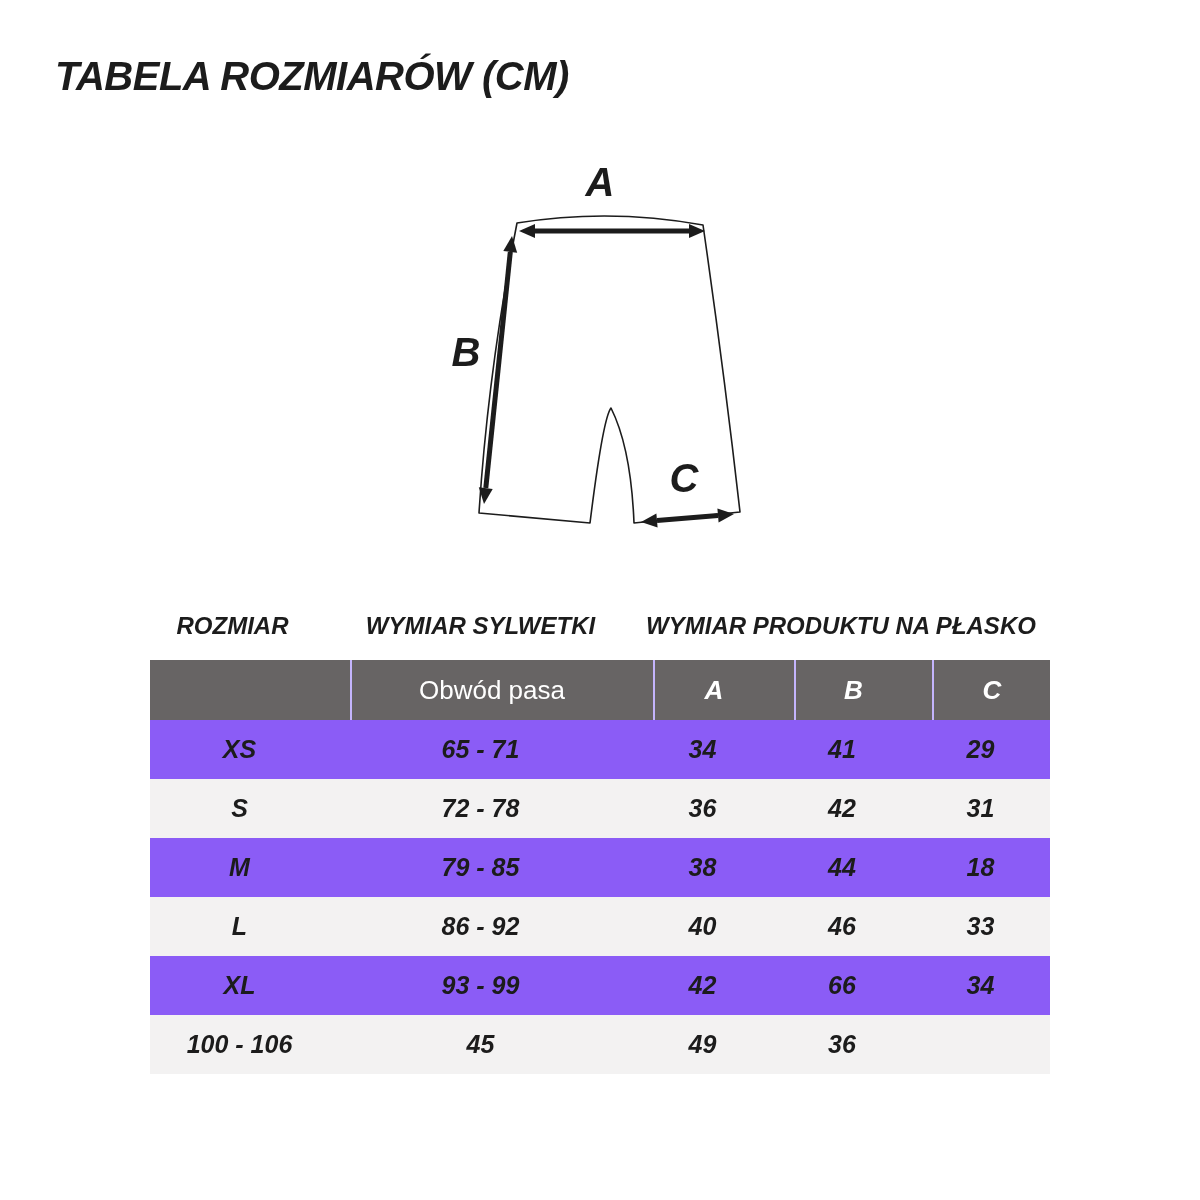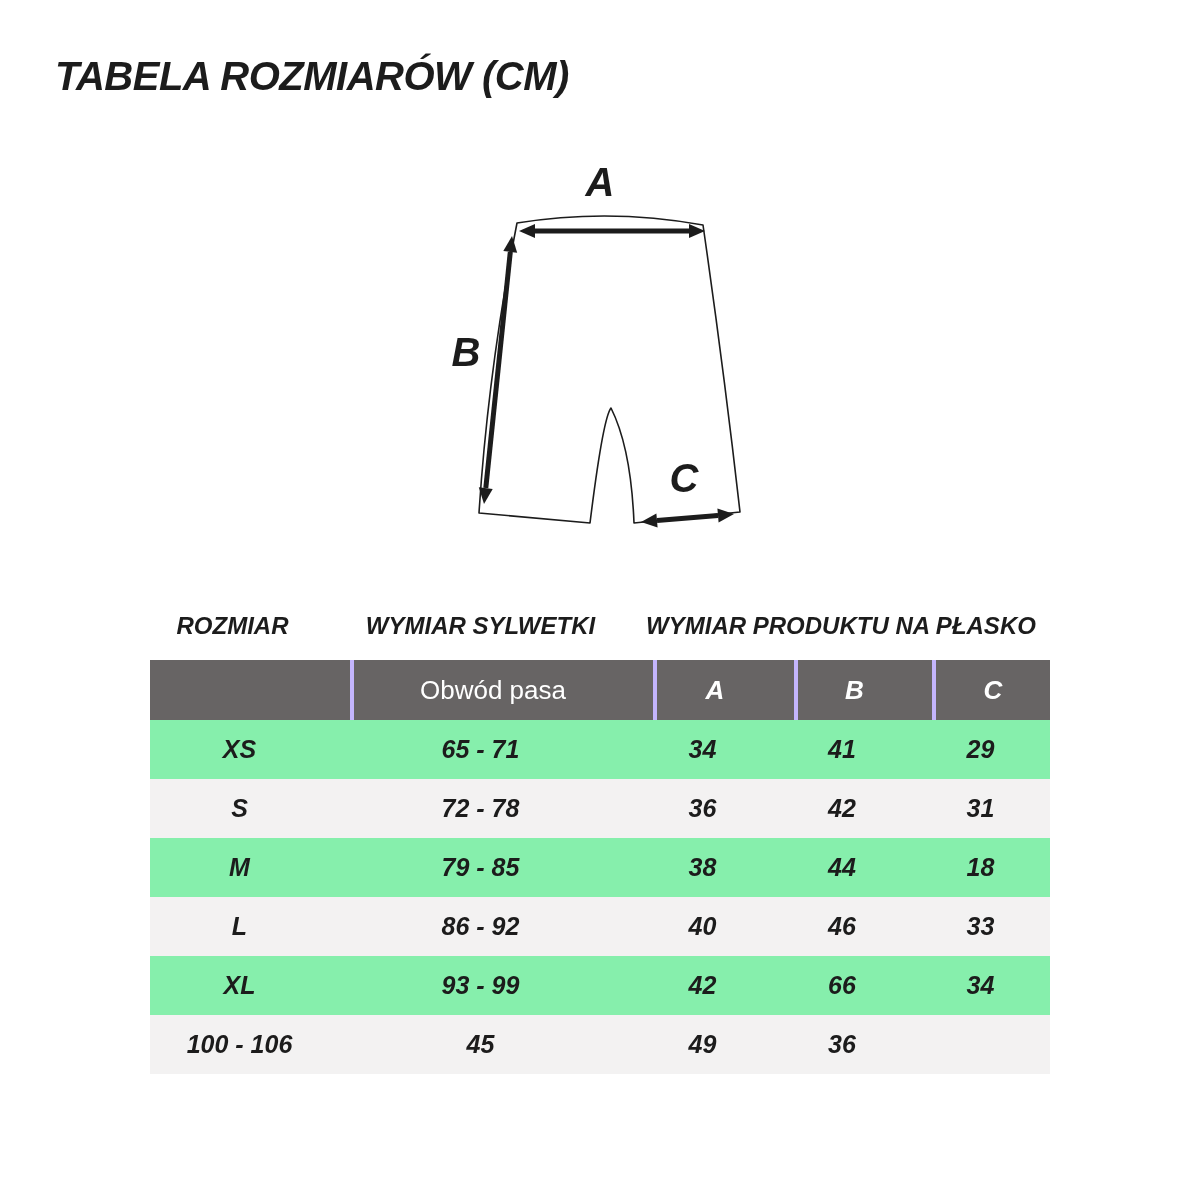--- a/index.html
+++ b/index.html
@@ -65,22 +65,22 @@
     width: 900px;
   }
   .trow.head { height: 60px; background: #676464; }
   .trow.head .cell {
     color: #ffffff;
     font-size: 26px;
     font-weight: 400;
     font-style: normal;
   }
   .trow.head .cell.abc { font-style: italic; font-weight: 700; }
-  .trow.head .cell + .cell { border-left: 4px solid #c4b5fd; margin-left: 21px; }
-  .trow.data { height: 59px; background: #86efac; }
+  .trow.head .cell + .cell { border-left: 2px solid #c4b5fd; margin-left: 21px; }
+  .trow.data { height: 59px; background: #8b5cf6; }
   .trow.data.stripe { background: #f3f2f2; }
   .cell {
     display: flex;
     align-items: center;
     justify-content: center;
     font-size: 25px;
     font-weight: 700;
     font-style: italic;
     color: #1c1c1c;
     white-space: nowrap;

